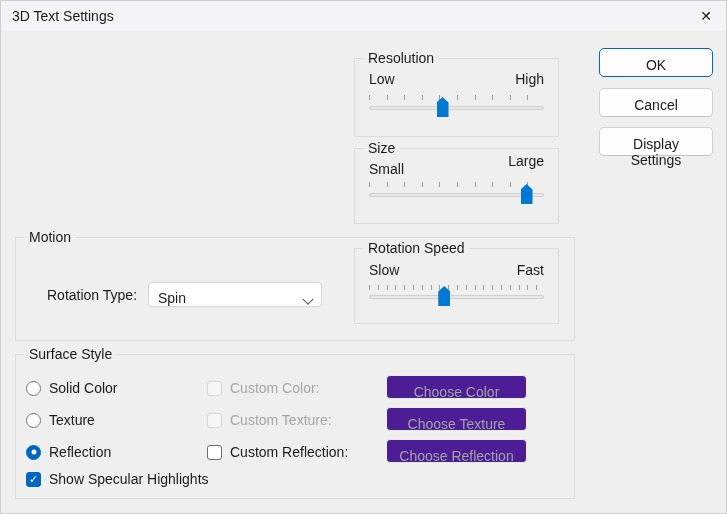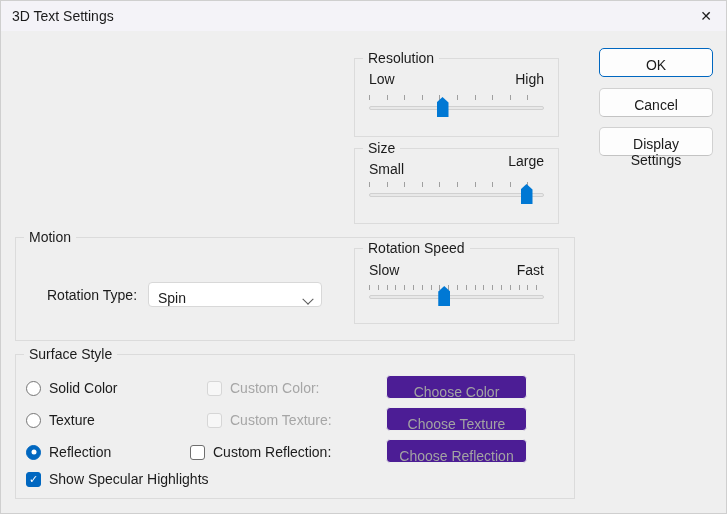--- a/index.html
+++ b/index.html
@@ -152,21 +152,21 @@
     </div>
 
     <div class="opt-row disabled" style="left:191px;top:25px;">
       <span class="checkbox disabled"></span>
       <span class="opt-label">Custom Color:</span>
     </div>
     <div class="opt-row disabled" style="left:191px;top:57px;">
       <span class="checkbox disabled"></span>
       <span class="opt-label">Custom Texture:</span>
     </div>
-    <div class="opt-row" style="left:174px;top:89px;">
+    <div class="opt-row" style="left:191px;top:89px;">
       <span class="checkbox"></span>
       <span class="opt-label">Custom Reflection:</span>
     </div>
 
     <button class="btn disabled btn-choose" style="top:20px;">Choose Color</button>
     <button class="btn disabled btn-choose" style="top:52px;">Choose Texture</button>
     <button class="btn disabled btn-choose" style="top:84px;">Choose Reflection</button>
   </div>
 
 </div>

